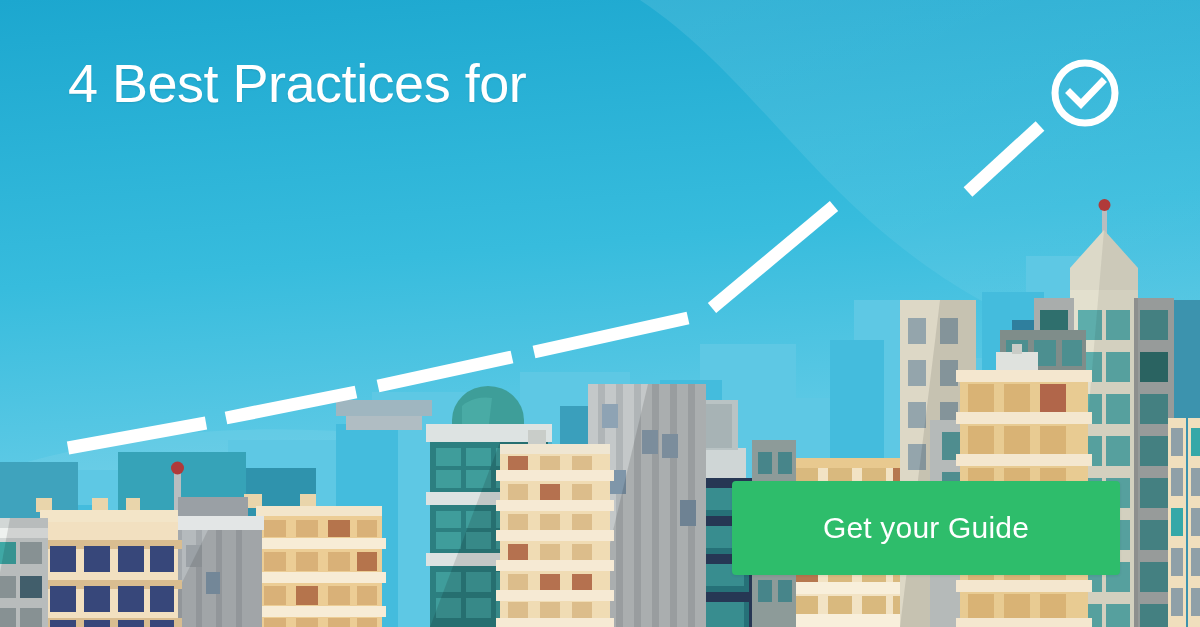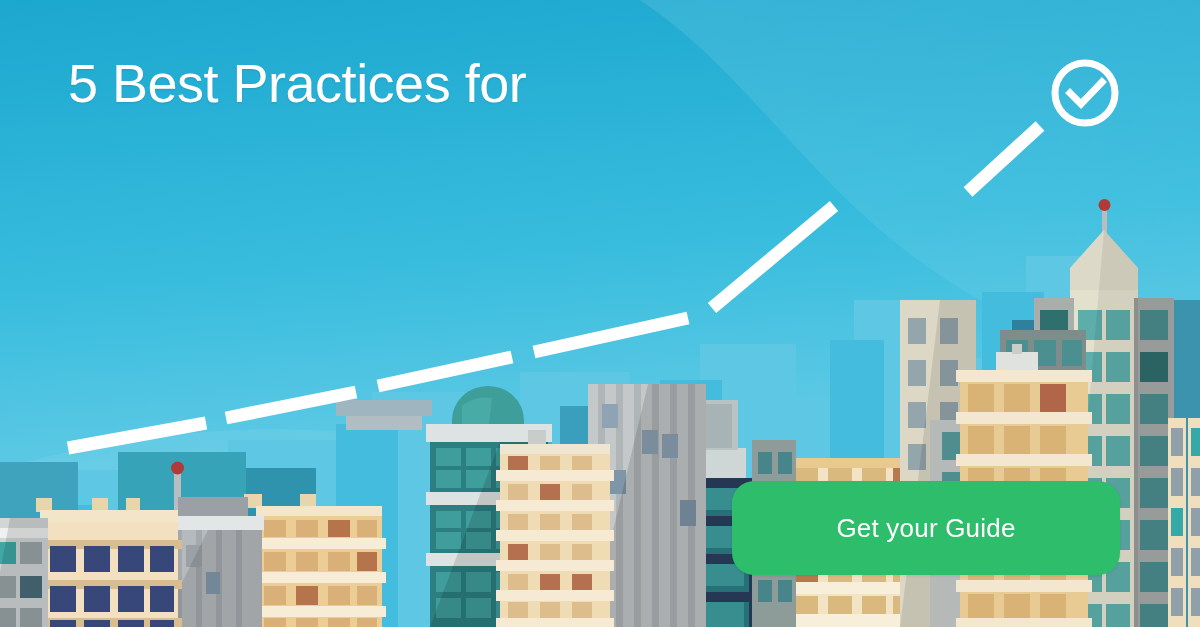--- a/index.html
+++ b/index.html
@@ -35,25 +35,25 @@
   .headline .l { display:block; white-space:nowrap; }
 
   
   .cta {
     position:absolute;
     left:732px;
     top:481px;
     width:388px;
     height:94px;
     border:none;
-    border-radius:22px;
+    border-radius:4px;
     background:#2ebd6b;
     color:#ffffff;
     font-family:"Liberation Sans", sans-serif;
-    font-size:26px;
+    font-size:30px;
     font-weight:400;
     letter-spacing:0.2px;
     cursor:pointer;
     display:flex;
     align-items:center;
     justify-content:center;
     box-shadow:0 1px 3px rgba(0,0,0,.08);
   }
 </style>
 </head>
@@ -584,18 +584,18 @@
       <line x1="826" y1="208" x2="962" y2="196" opacity="0"></line>
     </g>
 
     <g>
       <circle cx="1085" cy="93" r="30" fill="none" stroke="#ffffff" stroke-width="7"></circle>
       <polyline points="1070,93 1081,104 1102,82" fill="none" stroke="#ffffff" stroke-width="7" stroke-linecap="square" stroke-linejoin="miter"></polyline>
     </g>
   </svg>
 
   <h1 class="headline">
-    <span class="l">5 Best Practices for</span>
+    <span class="l">4 Best Practices for</span>
   </h1>
 
   <button class="cta" type="button">Get your Guide</button>
 
 </div>
 
 </body></html>

